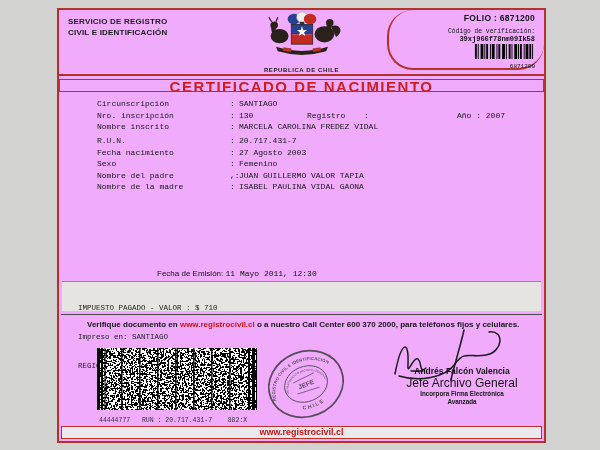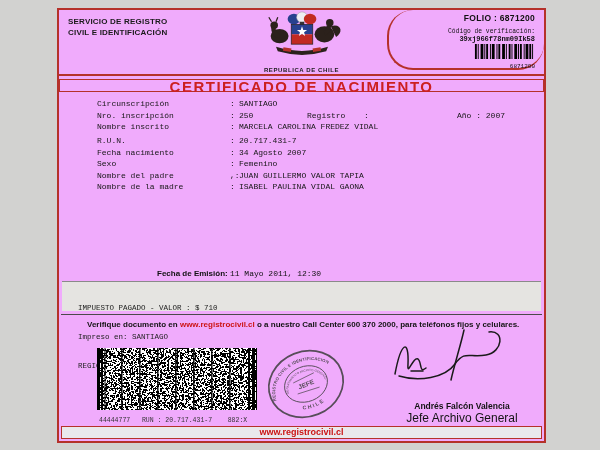--- a/index.html
+++ b/index.html
@@ -27,36 +27,36 @@
   .fields{margin-top:6px;font-family:"Liberation Mono",monospace;font-size:8px;color:#161616;}
   .frow{display:flex;height:11.6px;align-items:center;padding-left:38px;white-space:pre;}
   .flabel{width:133px;flex:none;}
   .fsep{width:9px;flex:none;}
   .w250{width:68px;flex:none;}
   .wreg{width:57px;flex:none;}
   .wregsep{width:93px;flex:none;}
   .gap-top{margin-top:2px;}
   
   .emission{position:absolute;top:259px;left:98px;font-size:8px;}
-  .emission .lbl{font-weight:bold;}
+  .emission .lbl{font-weight:normal;}
   .emission .val{font-family:"Liberation Mono",monospace;}
   .taxbox{position:absolute;top:271px;left:3px;right:3px;height:30px;background:#e5e4e1;
           border-top:1px solid #8a8a8a;font-family:"Liberation Mono",monospace;font-size:7.5px;
           line-height:1.3;padding:2px 0 0 16px;white-space:pre;color:#222;box-sizing:border-box;}
   .sepline{position:absolute;top:304px;left:2px;right:2px;border-top:1.5px solid #4a4a4a;}
   .verify{position:absolute;top:309px;left:28px;right:14px;font-size:8px;font-weight:bold;
           line-height:1.4;color:#141414;}
   .verify .url{color:#cc1414;}
   
   .pdf417{position:absolute;left:38px;top:338px;width:160px;height:62px;}
   .bc-caption{position:absolute;left:40px;top:407px;font-family:"Liberation Mono",monospace;
               font-size:6.5px;white-space:pre;color:#333;}
   .stamp{position:absolute;left:203px;top:330px;width:88px;height:88px;transform:rotate(-22deg);opacity:.85;}
   .signature{position:absolute;left:330px;top:316px;}
-  .signer{position:absolute;left:336px;top:391px;width:134px;text-align:center;color:#141414;}
+  .signer{position:absolute;left:336px;top:356px;width:134px;text-align:center;color:#141414;}
   .signer .name{font-size:8.5px;font-weight:bold;}
   .signer .stitle{font-size:12px;}
   .signer .note{font-size:6.3px;font-weight:bold;line-height:1.2;}
   .bottombar{position:absolute;left:2px;right:2px;bottom:2px;height:13px;line-height:11px;
              border:1.5px solid #b5312a;background:#e9e8ec;text-align:center;font-weight:bold;
              font-size:9px;color:#cc1414;box-sizing:border-box;}
 </style>
 </head>
 <body>
 
@@ -130,30 +130,30 @@
     </div>
   </div>
 
   <div class="titlebar">CERTIFICADO DE NACIMIENTO</div>
 
   <div class="fields">
     <div class="frow">
       <span class="flabel">Circunscripción</span><span class="fsep">:</span><span>SANTIAGO</span>
     </div>
     <div class="frow">
-      <span class="flabel">Nro. inscripción</span><span class="fsep">:</span><span class="w250">250</span><span class="wreg">Registro</span><span class="wregsep">:</span><span>Año : 2007</span>
+      <span class="flabel">Nro. inscripción</span><span class="fsep">:</span><span class="w250">130</span><span class="wreg">Registro</span><span class="wregsep">:</span><span>Año : 2007</span>
     </div>
     <div class="frow">
       <span class="flabel">Nombre inscrito</span><span class="fsep">:</span><span>MARCELA CAROLINA FREDEZ VIDAL</span>
     </div>
     <div class="frow gap-top">
       <span class="flabel">R.U.N.</span><span class="fsep">:</span><span>20.717.431-7</span>
     </div>
     <div class="frow">
-      <span class="flabel">Fecha nacimiento</span><span class="fsep">:</span><span>34 Agosto 2007</span>
+      <span class="flabel">Fecha nacimiento</span><span class="fsep">:</span><span>27 Agosto 2003</span>
     </div>
     <div class="frow">
       <span class="flabel">Sexo</span><span class="fsep">:</span><span>Femenino</span>
     </div>
     <div class="frow">
       <span class="flabel">Nombre del padre</span><span class="fsep">,:</span><span>JUAN GUILLERMO VALOR TAPIA</span>
     </div>
     <div class="frow">
       <span class="flabel">Nombre de la madre</span><span class="fsep">:</span><span>ISABEL PAULINA VIDAL GAONA</span>
     </div>

